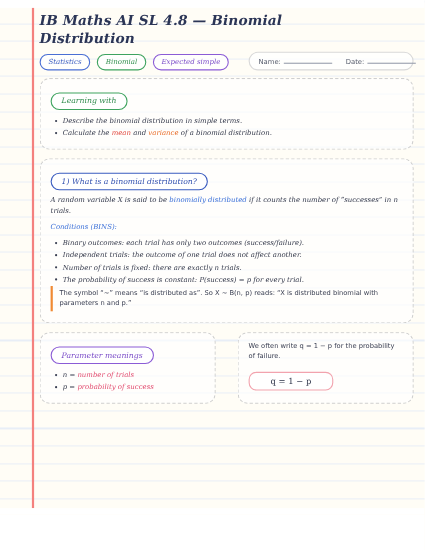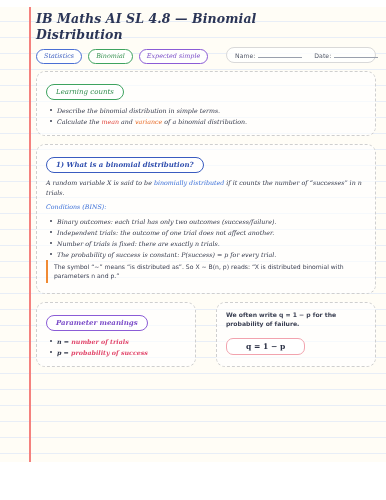--- a/index.html
+++ b/index.html
@@ -138,21 +138,21 @@
     padding: 2.5px 9px 3px 9px;
     border-radius: 11px;
     font-family: "DejaVu Serif", serif;
     font-style: italic;
     font-size: 7px;
     line-height: 8px;
     background: #ffffff;
     margin-bottom: 5px;
   }
   .card-head.green  { border: 1.2px solid #3ea35f; color: #2f8a4c; }
-  .card-head.blue   { border: 1.2px solid #3a5cc0; color: #2f4eae; font-weight: bold; }
+  .card-head.blue   { border: 1.2px solid #3a5cc0; color: #2f4eae; }
   .card-head.purple { border: 1.2px solid #8b5cd6; color: #7a4cc8; }
 
   ul.bullets {
     margin: 0;
     padding: 0 0 0 11px;
     list-style: none;
   }
   ul.bullets li {
     position: relative;
     font-family: "DejaVu Serif", serif;
@@ -218,21 +218,20 @@
     font-family: "DejaVu Sans", sans-serif;
     font-size: 6.1px;
     line-height: 9.5px;
     color: #3a3f52;
   }
 
   
   .twocol {
     display: flex;
     gap: 20px;
-    font-weight: bold;
   }
   .twocol > .card {
     flex: 1 1 0;
     margin-bottom: 0;
   }
   .note-text {
     margin: 0 0 5px 0;
     font-family: "DejaVu Sans", sans-serif;
     font-size: 6.1px;
     line-height: 9.5px;
@@ -272,21 +271,21 @@
           <span class="nd-rule"></span>
         </span>
         <span class="nd-field">
           <span>Date:</span>
           <span class="nd-rule"></span>
         </span>
       </div>
     </div>
 
     <div class="card">
-      <div class="card-head green">Learning counts</div>
+      <div class="card-head green">Learning with</div>
       <ul class="bullets">
         <li>
           <span>Describe the binomial distribution in simple terms.</span>
         </li>
         <li>
           <span>Calculate the </span><span class="em-red">mean</span><span> and </span><span class="em-orange">variance</span><span> of a binomial distribution.</span>
         </li>
       </ul>
     </div>
 

